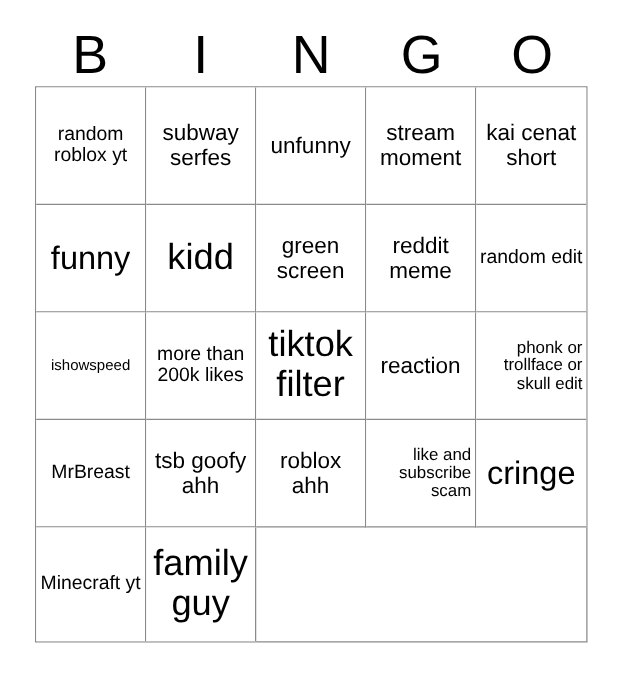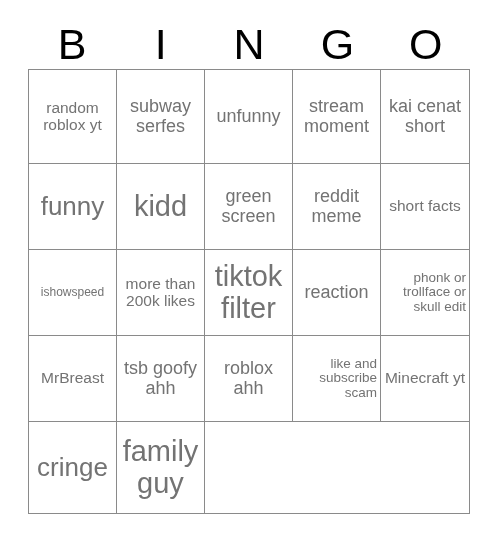--- a/index.html
+++ b/index.html
@@ -71,21 +71,21 @@
     background: #ffffff;
   }
   .cell:nth-child(5n) { border-right: none; }
   .cell:nth-child(n+21) { border-bottom: none; }
 
   .cell-text {
     display: block;
     width: 100%;
     line-height: 1.08;
     word-wrap: break-word;
-    color: #737373;
+    color: #000000;
   }
 
   
   .fs-xs   { font-size: 12px; }
   .fs-s    { font-size: 13.5px; text-align: right; }
   .fs-m    { font-size: 15.5px; }
   .fs-l    { font-size: 18px; }
   .fs-xl   { font-size: 18px; }
   .fs-xxl  { font-size: 26px; }
   .fs-xxxl { font-size: 29px; }
@@ -126,21 +126,21 @@
     <div class="cell">
         <span class="cell-text fs-xxxl">kidd</span>
       </div>
     <div class="cell">
         <span class="cell-text fs-xl">green screen</span>
       </div>
     <div class="cell">
         <span class="cell-text fs-xl">reddit meme</span>
       </div>
     <div class="cell">
-        <span class="cell-text fs-m">short facts</span>
+        <span class="cell-text fs-m">random edit</span>
       </div>
 
     <div class="cell">
         <span class="cell-text fs-xs">ishowspeed</span>
       </div>
     <div class="cell">
         <span class="cell-text fs-m">more than 200k likes</span>
       </div>
     <div class="cell">
         <span class="cell-text fs-xxxl">tiktok filter</span>
@@ -159,23 +159,23 @@
         <span class="cell-text fs-l">tsb goofy ahh</span>
       </div>
     <div class="cell">
         <span class="cell-text fs-xl">roblox ahh</span>
       </div>
     <div class="cell">
         <span class="cell-text fs-s">like and subscribe scam</span>
       </div>
 
     <div class="cell">
-        <span class="cell-text fs-m">Minecraft yt</span>
+        <span class="cell-text fs-xxl">cringe</span>
       </div>
     <div class="cell">
-        <span class="cell-text fs-xxl">cringe</span>
+        <span class="cell-text fs-m">Minecraft yt</span>
       </div>
     <div class="cell">
         <span class="cell-text fs-xxxl">family guy</span>
       </div>
   </div>
 
 </div>
 
 </body></html>

